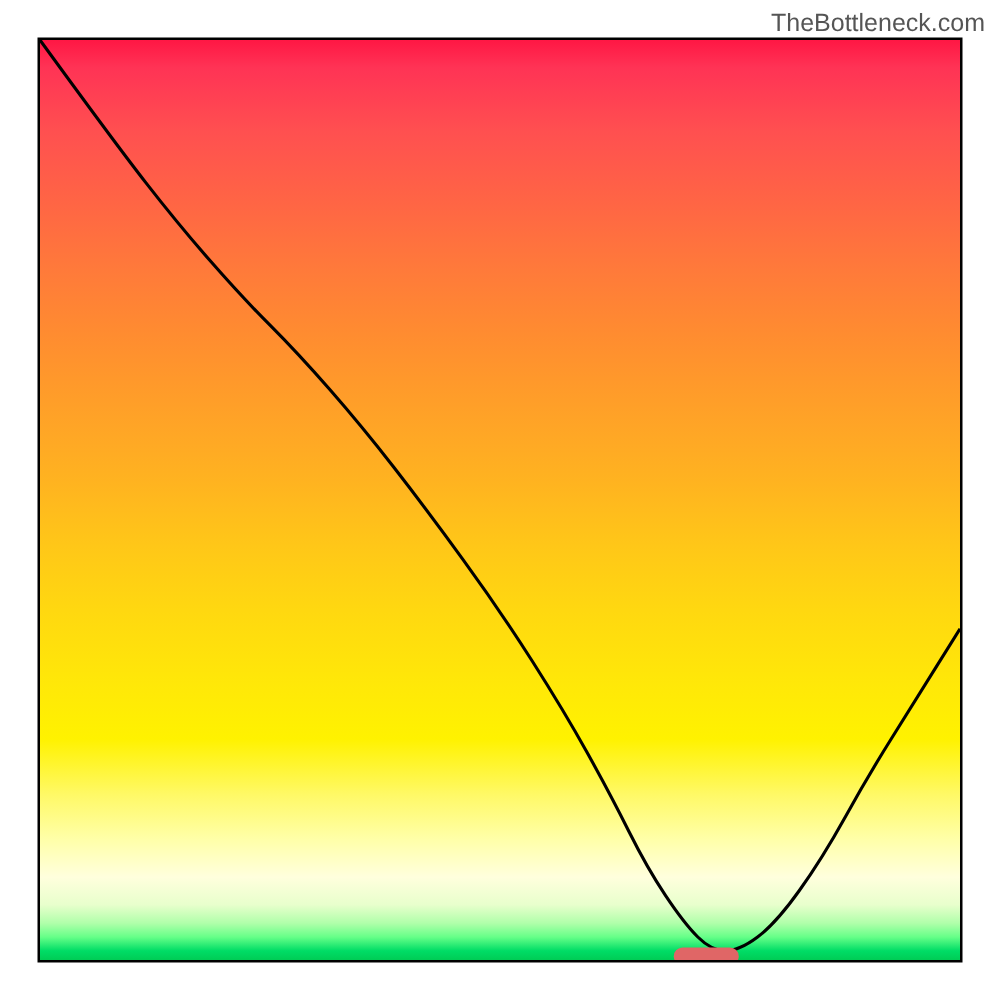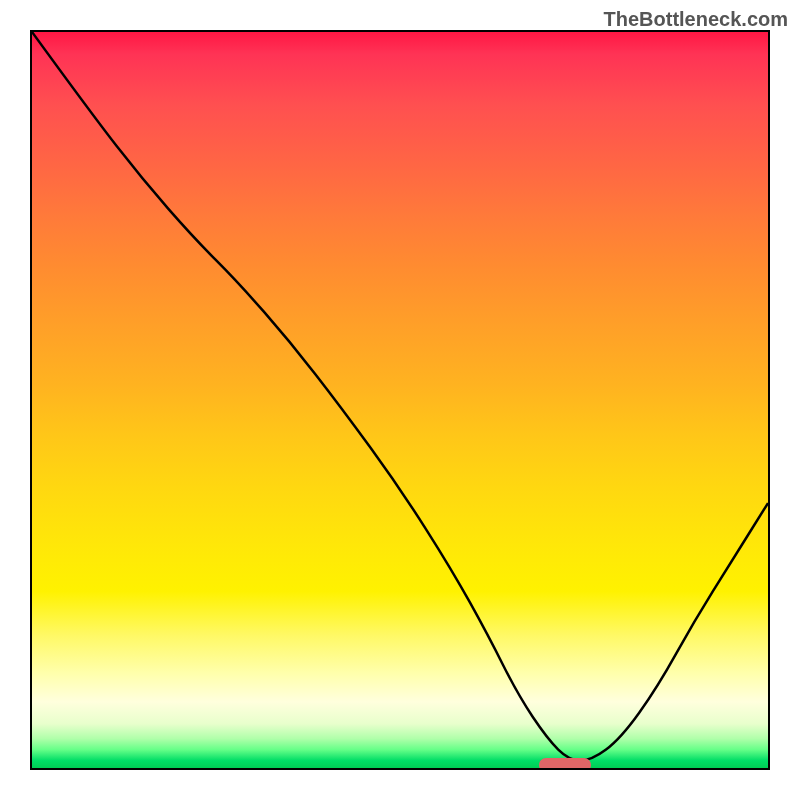--- a/index.html
+++ b/index.html
@@ -14,21 +14,21 @@
       background: white;
       font-family: Arial, sans-serif;
       position: relative;
     }
     
     .watermark {
       position: absolute;
       top: 8px;
       right: 12px;
       font-size: 20px;
-      font-weight: bold;
+      font-weight: normal;
       color: #555;
       z-index: 10;
     }
     
     .chart-container {
       position: absolute;
       top: 30px;
       left: 30px;
       width: 740px;
       height: 740px;

